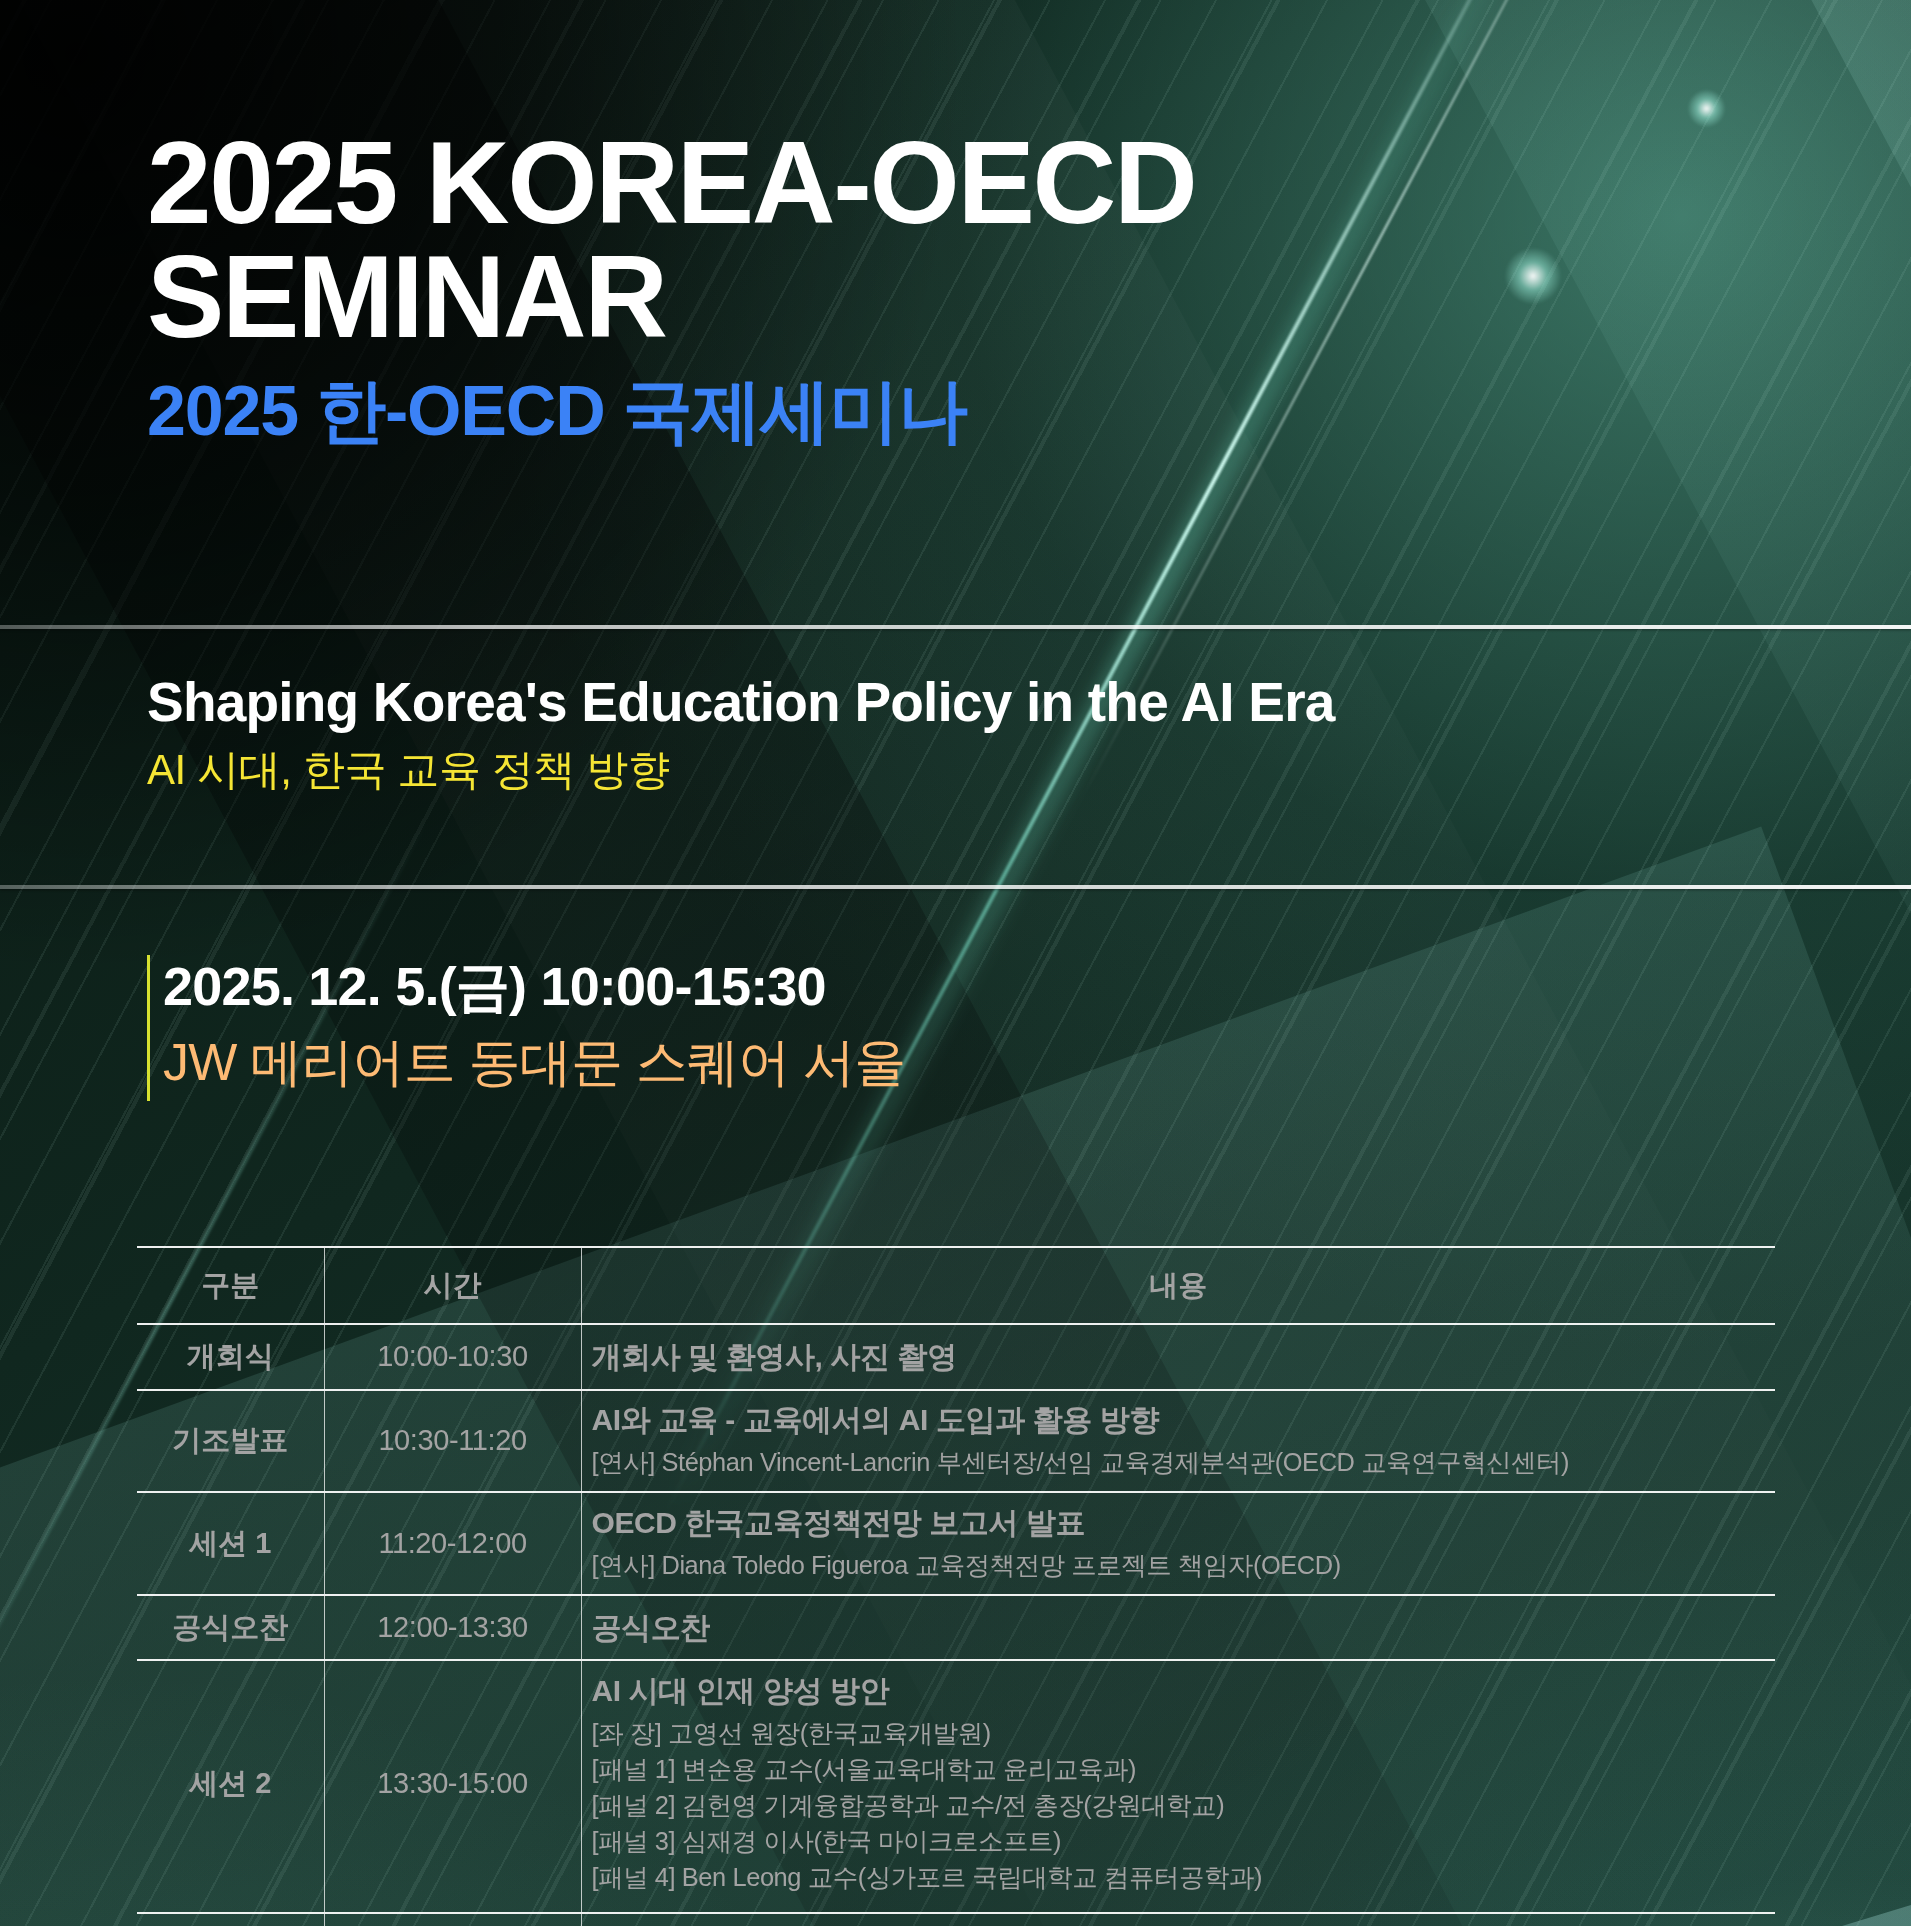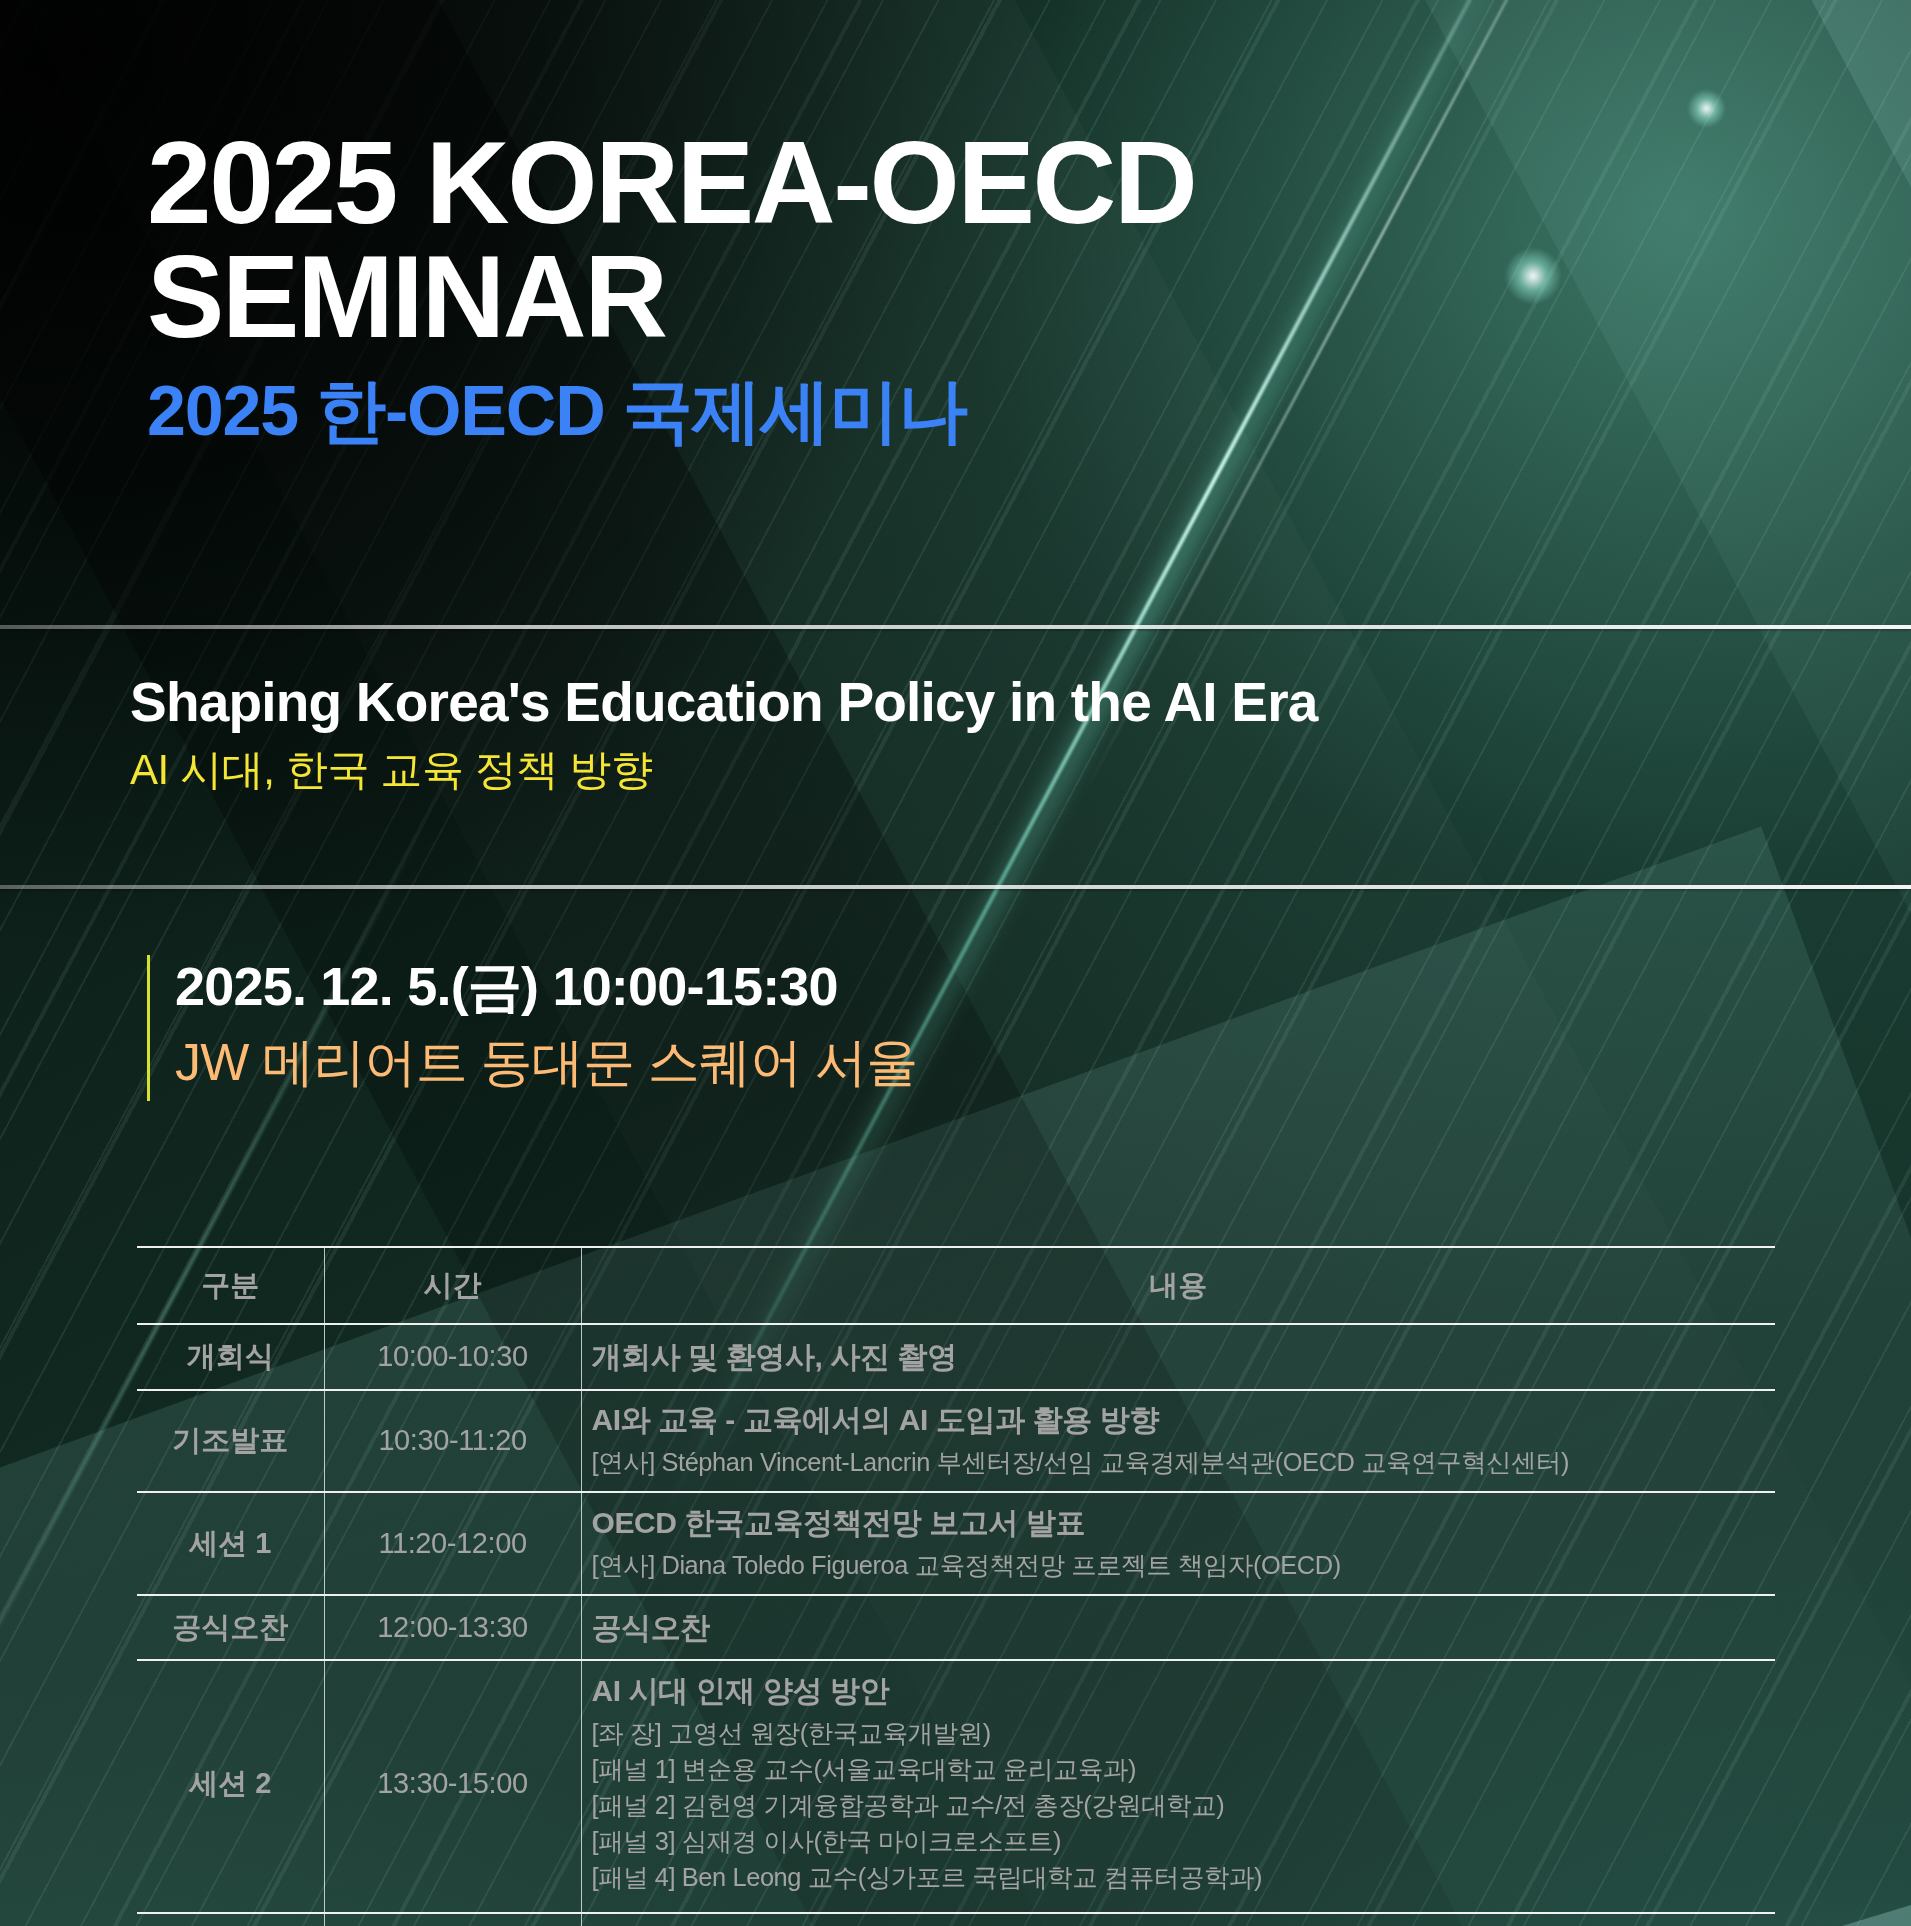--- a/index.html
+++ b/index.html
@@ -96,25 +96,25 @@
     color:#3b82f6;font-weight:700;font-size:70px;line-height:1.25;
     letter-spacing:-1.2px;margin:14px 0 0 0;
   }
 
   .rule{position:absolute;left:0;width:1911px;height:3.9px;
     background:linear-gradient(90deg,rgba(255,255,255,0.30) 0%,rgba(255,255,255,0.72) 25%,rgba(255,255,255,0.86) 72%,rgba(255,255,255,0.95) 100%);
     box-shadow:0 1.2px 2.3px rgba(0,0,0,0.35);}
   .rule-1{top:625px;}
   .rule-2{top:885px;}
 
-  .sub-block{position:absolute;left:130px;top:670px;width:1656px;}
+  .sub-block{position:absolute;left:147px;top:670px;width:1656px;}
   .s-en{color:#ffffff;font-weight:700;font-size:55px;line-height:1.18;letter-spacing:-0.8px;margin:0;}
   .s-ko{color:#f5e534;font-weight:400;font-size:42px;line-height:1.3;letter-spacing:-0.4px;margin:8.5px 0 0 0;}
 
-  .when-block{position:absolute;left:147px;top:952px;padding-left:28px;}
+  .when-block{position:absolute;left:147px;top:952px;padding-left:16px;}
   .when-bar{position:absolute;left:0;top:3.1px;width:2.7px;height:146px;background:#d7e130;}
   .when-1{color:#ffffff;font-weight:700;font-size:54px;line-height:1.26;letter-spacing:-0.8px;margin:0;}
   .when-2{color:#fdba74;font-weight:400;font-size:52px;line-height:1.3;letter-spacing:-0.8px;margin:8.5px 0 0 0;}
 
   
   .sched{position:absolute;left:137px;top:1246px;width:1638px;border-collapse:collapse;}
   .sched td,.sched th{
     border-top:2.3px solid rgba(255,255,255,0.93);
     border-bottom:2.3px solid rgba(255,255,255,0.93);
     border-left:1.2px solid rgba(255,255,255,0.72);

